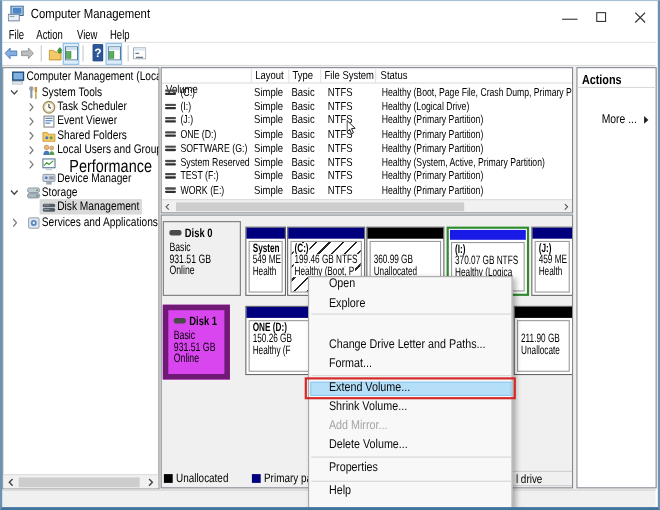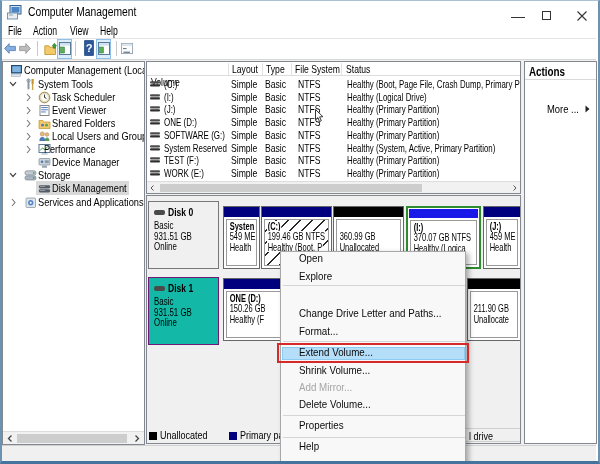--- a/index.html
+++ b/index.html
@@ -132,21 +132,21 @@
       </svg>
 <span class="a" style="left:49px;top:68px;font-size:11.3px;"><span class="sx">Local Users and Groups</span></span>
 <svg class="a" style="left:23px;top:83px" width="5" height="9" viewBox="0 0 5 9">
         <path d="M1 1 L4 4.5 L1 8" stroke="#777" stroke-width="1.1" fill="none"></path>
       </svg>
 <svg class="a" style="left:35px;top:81px" width="13" height="13" viewBox="0 0 13 13">
         <rect x="1" y="1.5" width="11" height="8" fill="#fff" stroke="#5a7a9a"></rect>
         <path d="M2 7.5 L4.5 5 L6.5 6.5 L10.5 3" stroke="#3a9a3a" stroke-width="1" fill="none"></path>
         <rect x="3.5" y="10" width="6" height="1.8" fill="#c8cfd6"></rect>
       </svg>
-<span class="a" style="left:41px;top:81px;font-size:11px;"><span class="sx">Performance</span></span>
+<span class="a" style="left:60px;top:81px;font-size:16px;"><span class="sx">Performance</span></span>
 <svg class="a" style="left:35px;top:94px" width="13" height="13" viewBox="0 0 13 13">
         <rect x="1" y="2.5" width="11" height="6.5" rx="1" fill="#cfd6dd" stroke="#6a7a88" stroke-width="0.6"></rect>
         <circle cx="4" cy="5.7" r="1.3" fill="#4a7ab5"></circle>
         <rect x="6.8" y="4.3" width="4" height="2.8" fill="#8a99a8"></rect>
         <rect x="4" y="9.5" width="5" height="2.3" fill="#9aa8b5"></rect>
       </svg>
 <span class="a" style="left:49px;top:94px;font-size:11.3px;"><span class="sx">Device Manager</span></span>
 <svg class="a" style="left:6px;top:110px" width="8" height="6" viewBox="0 0 8 6">
         <path d="M1 1.2 L4 4.5 L7 1.2" stroke="#444" stroke-width="1.2" fill="none"></path>
       </svg>
@@ -317,21 +317,21 @@
         </div>
       </div>
 <div class="part" style="left:335.5px;top:10px;width:38px;height:63px;">
         <div class="pbar" style="height:9.5px;background:#00007e"></div>
         <div class="pinner" style="left:2px;right:2px;top:12px;bottom:2px;">
           <div class="ln" style="padding-top:1px;"><span class="sx" style="font-weight:bold;padding:0 1px;transform:scaleX(0.68);">(J:)</span></div>
           <div class="ln" style=""><span class="sx" style="padding:0 1px;transform:scaleX(0.68);">459 ME</span></div>
           <div class="ln" style=""><span class="sx" style="padding:0 1px;transform:scaleX(0.68);">Health</span></div>
         </div>
       </div>
-<div class="a" style="left:1px;top:81px;width:71px;height:68px;background:#14b8a6;border:1px solid #701a75;font-size:11px;line-height:10.4px;">
+<div class="a" style="left:1px;top:81px;width:61px;height:68px;background:#d946ef;border:5px solid #701a75;font-size:11px;line-height:10.4px;">
         <div style="padding:5px 0 0 5px;font-weight:bold;white-space:nowrap;"><span style="display:inline-block;width:11px;height:5px;background:#4a4a4a;border-radius:2px;vertical-align:1px;margin-right:3px;"></span><span class="sx" style="transform:scaleX(0.78)">Disk 1</span></div>
         <div style="padding:3px 0 0 5px;"><span class="sx" style="transform:scaleX(0.72)">Basic</span></div>
         <div style="padding:0 0 0 5px;"><span class="sx" style="transform:scaleX(0.72)">931.51 GB</span></div>
         <div style="padding:0 0 0 5px;"><span class="sx" style="transform:scaleX(0.72)">Online</span></div>
       </div>
 <div class="part" style="left:76px;top:82px;width:130px;height:63px;">
         <div class="pbar" style="height:9.5px;background:#00007e"></div>
         <div class="pinner" style="left:2px;right:2px;top:12px;bottom:2px;">
           <div class="ln" style="padding-top:1px;"><span class="sx" style="font-weight:bold;padding:0 1px;transform:scaleX(0.68);">ONE  (D:)</span></div>
           <div class="ln" style=""><span class="sx" style="padding:0 1px;transform:scaleX(0.68);">150.26 GB</span></div>

